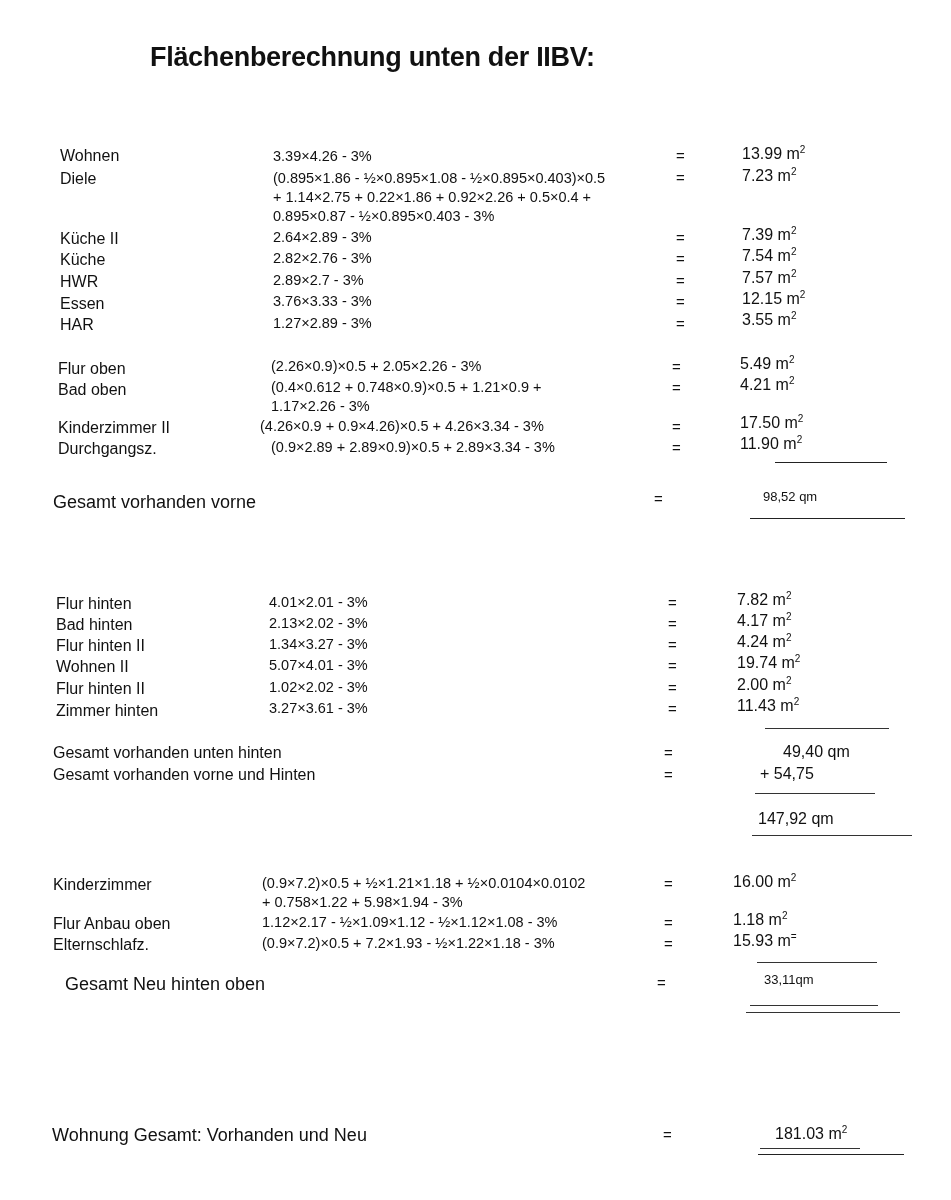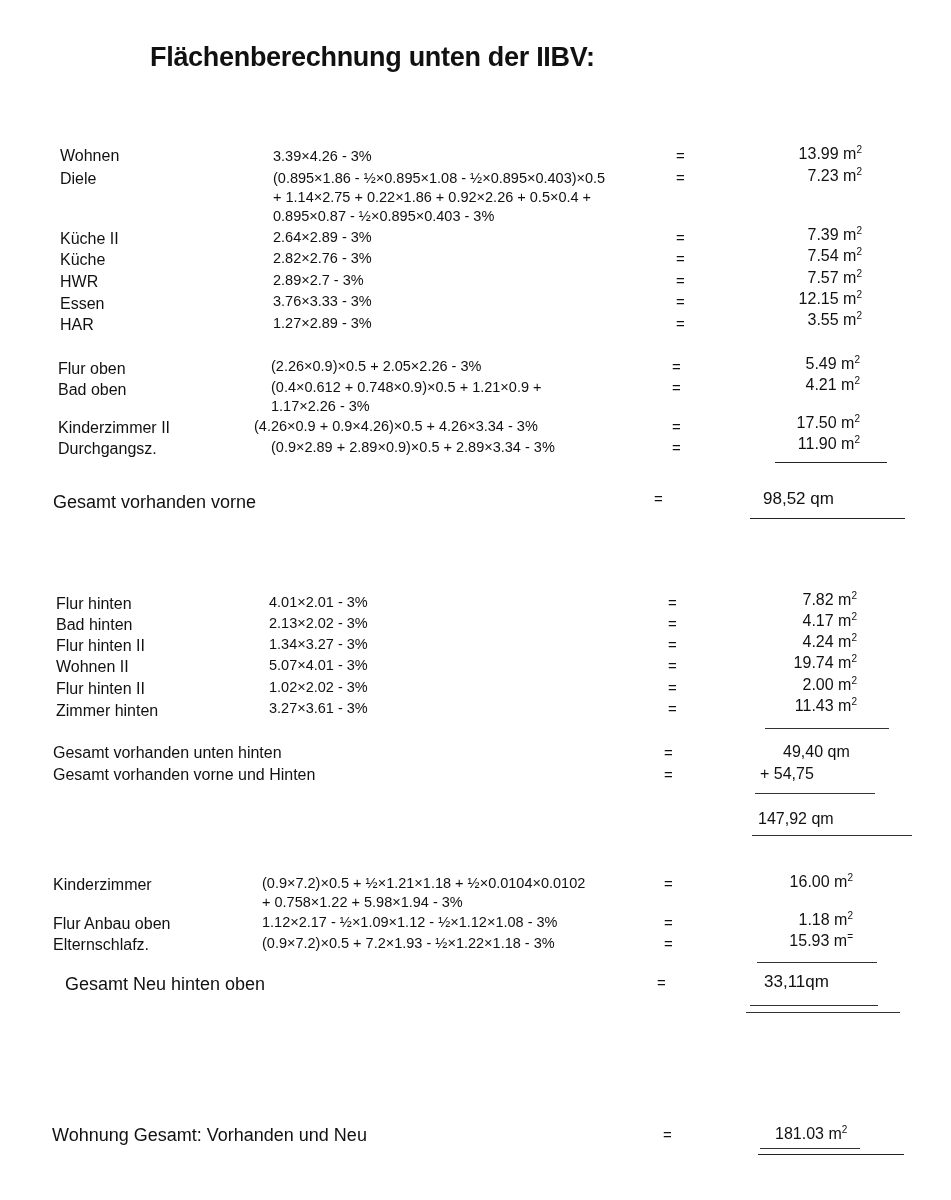--- a/index.html
+++ b/index.html
@@ -4,24 +4,24 @@
 <style>
   html, body { margin:0; padding:0; background:#ffffff; }
   body { width:951px; height:1200px; position:relative; overflow:hidden;
          font-family:"Liberation Sans", sans-serif; color:#111; }
   .title { position:absolute; left:150px; top:42px; font-size:27px; font-weight:bold;
            letter-spacing:-0.3px; color:#111; }
   .abs { position:absolute; white-space:nowrap; }
   .name { font-size:16px; }
   .formula { font-size:14.5px; line-height:19px; }
   .eq { font-size:15px; }
-  .val { font-size:16px; text-align:right; width:120px; }
+  .val { font-size:16px; width:120px; }
   .val sup { font-size:10px; vertical-align:6px; }
   .sum-label { font-size:18px; }
-  .sum-val { font-size:17px; }
+  .sum-val { font-size:13px; }
   .line { position:absolute; height:0; border-top:1.5px solid #222; }
   .line.thin { border-top:1px solid #333; }
 </style>
 </head>
 <body>
 
 <div class="title">Flächenberechnung unten der IIBV:</div>
 
 <div>
 
@@ -67,21 +67,21 @@
   <div class="abs eq" style="left:672px;top:358px">=</div>
   <div class="abs val" style="left:740px;top:354px"><span>5.49</span> <span>m</span><sup>2</sup></div>
 
   <div class="abs name" style="left:58px;top:381px">Bad oben</div>
   <div class="abs formula" style="left:271px;top:378px">(0.4×0.612 + 0.748×0.9)×0.5 + 1.21×0.9 +</div>
   <div class="abs formula" style="left:271px;top:397px">1.17×2.26 - 3%</div>
   <div class="abs eq" style="left:672px;top:379px">=</div>
   <div class="abs val" style="left:740px;top:375px"><span>4.21</span> <span>m</span><sup>2</sup></div>
 
   <div class="abs name" style="left:58px;top:419px">Kinderzimmer II</div>
-  <div class="abs formula" style="left:254px;top:417px">(4.26×0.9 + 0.9×4.26)×0.5 + 4.26×3.34 - 3%</div>
+  <div class="abs formula" style="left:260px;top:417px">(4.26×0.9 + 0.9×4.26)×0.5 + 4.26×3.34 - 3%</div>
   <div class="abs eq" style="left:672px;top:418px">=</div>
   <div class="abs val" style="left:740px;top:413px"><span>17.50</span> <span>m</span><sup>2</sup></div>
 
   <div class="abs name" style="left:58px;top:440px">Durchgangsz.</div>
   <div class="abs formula" style="left:271px;top:438px">(0.9×2.89 + 2.89×0.9)×0.5 + 2.89×3.34 - 3%</div>
   <div class="abs eq" style="left:672px;top:439px">=</div>
   <div class="abs val" style="left:740px;top:434px"><span>11.90</span> <span>m</span><sup>2</sup></div>
 
   <div class="line" style="left:775px;top:462px;width:112px"></div>
 

